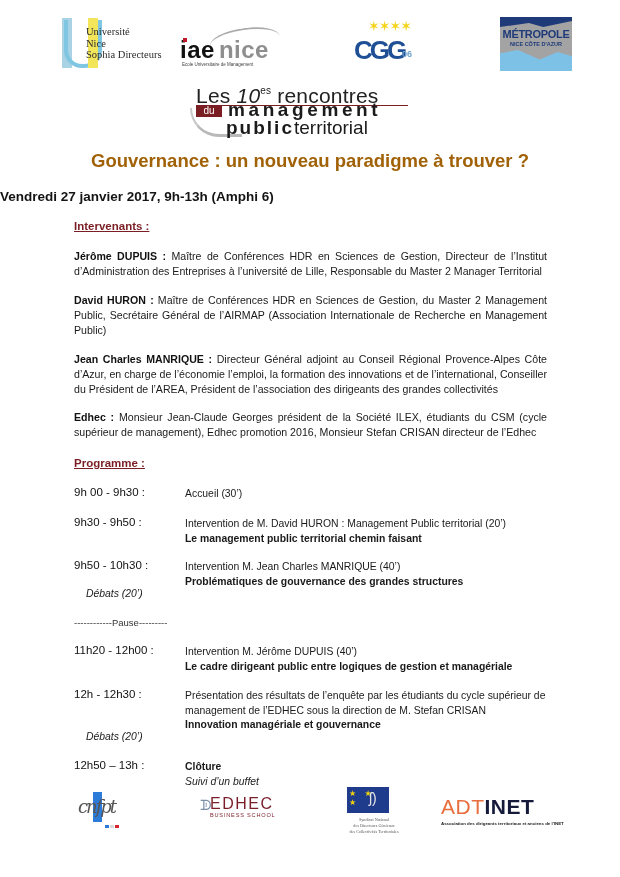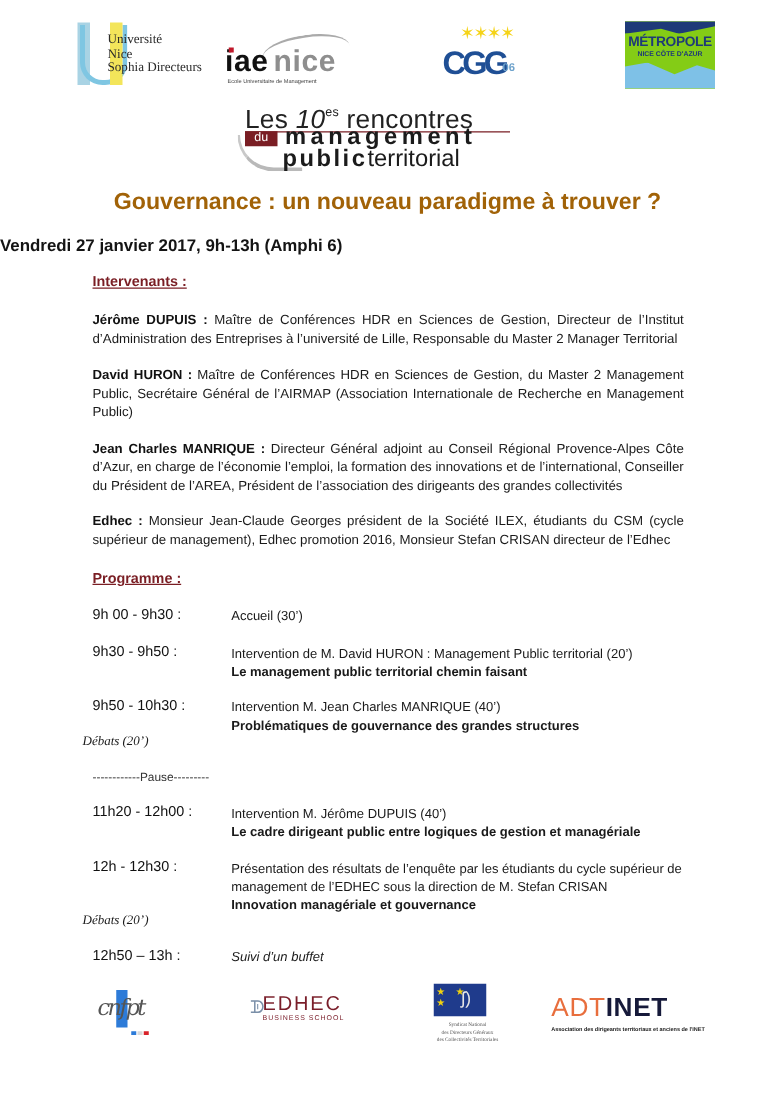--- a/index.html
+++ b/index.html
@@ -20,21 +20,21 @@
   .iae-main .iae { color:#111; }
   .iae-main .nice { color:#8e8e8e; margin-left:4px; }
   .iae-dot { position:absolute; left:3px; top:12px; width:4px; height:4px; background:#c0182a; }
   .iae-sub { position:absolute; left:2px; top:36px; font-size:4.5px; color:#444; white-space:nowrap; }
 
   .logo-cgg { left:354px; top:18px; width:72px; height:48px; }
   .cgg-people { position:absolute; left:14px; top:0; font-size:14px; color:#f5d316; letter-spacing:-1px; }
   .cgg-text { position:absolute; left:0px; top:17px; font-size:26px; font-weight:bold; color:#1f4f95; letter-spacing:-3px; }
   .cgg-small { position:absolute; left:48px; top:31px; font-size:9px; color:#6fa3cc; font-weight:bold; }
 
-  .logo-metro { left:500px; top:17px; width:72px; height:54px; background:#84cc16; overflow:hidden; }
+  .logo-metro { left:500px; top:17px; width:72px; height:54px; background:#a3a3a3; overflow:hidden; }
   .metro-top { position:absolute; left:0; top:0; width:72px; height:10px; background:#1e3a78; clip-path:polygon(0 0,100% 0,100% 40%,60% 100%,40% 60%,0 100%); }
   .metro-title { position:absolute; left:0; top:11px; width:72px; text-align:center; font-size:11px; font-weight:bold; color:#1e3a78; letter-spacing:-0.3px; }
   .metro-sub { position:absolute; left:0; top:24px; width:72px; text-align:center; font-size:5.5px; font-weight:bold; color:#1e3a78; }
   .metro-wave { position:absolute; left:0; top:33px; width:72px; height:21px; background:#7ec1e7; clip-path:polygon(0 15%,25% 0,55% 45%,80% 10%,100% 30%,100% 100%,0 100%); }
 
   
   .event-logo { left:196px; top:80px; width:226px; height:60px; }
   .ev-line1 { position:absolute; left:0; top:0; font-size:21px; color:#222; letter-spacing:0.2px; white-space:nowrap; line-height:22px; }
   .ev-line1 sup { font-size:10px; vertical-align:9px; }
   .ev-line1 .num { font-style:italic; }
@@ -53,21 +53,21 @@
 
   
   .speaker { left:74px; width:473px; font-size:10.6px; line-height:15px; text-align:justify; color:#1a1a1a; }
   .speaker .name { font-weight:bold; color:#111; }
 
   
   .prog-time { left:74px; font-size:11.5px; color:#111; white-space:nowrap; }
   .prog-desc { left:185px; width:380px; font-size:10.4px; line-height:14.5px; color:#1a1a1a; }
   .prog-desc .bold { font-weight:bold; display:block; }
   .prog-desc .italic { font-style:italic; display:block; }
-  .debate { left:66px; font-size:10.4px; font-style:italic; color:#1a1a1a;font-family:Liberation Serif, serif; }
+  .debate { left:86px; font-size:10.4px; font-style:italic; color:#1a1a1a; }
   .pause { left:74px; font-size:9.5px; color:#333; white-space:nowrap; }
 
   
   .logo-cnfpt { left:78px; top:792px; width:50px; height:46px; }
   .cnfpt-blue { position:absolute; left:15px; top:0; width:9px; height:30px; background:#2d7bd8; }
   .cnfpt-script { position:absolute; left:0; top:4px; font-family:"DejaVu Serif", serif; font-style:italic; font-size:18px; color:#555; letter-spacing:-2px; }
   .cnfpt-sq { position:absolute; top:33px; width:4px; height:3px; }
 
   .logo-edhec { left:200px; top:795px; width:76px; height:30px; }
   .edhec-main { position:absolute; left:10px; top:0; font-size:16px; color:#7a1e2a; letter-spacing:1.5px; }
@@ -184,20 +184,21 @@
 <div class="abs prog-time" style="top:688px;">12h - 12h30 :</div>
 <div class="abs prog-desc" style="top:689px;">
   <span>Présentation des résultats de  l’enquête par les étudiants du cycle supérieur de management de l’EDHEC sous la direction de M. Stefan CRISAN</span>
   <span class="bold">Innovation managériale et gouvernance</span>
 </div>
 
 <div class="abs debate" style="top:731px;">Débats (20’)</div>
 
 <div class="abs prog-time" style="top:759px;">12h50 – 13h :</div>
 <div class="abs prog-desc" style="top:760px;">
+  <span class="bold">Clôture</span>
   <span class="italic">Suivi d’un buffet</span>
 </div>
 
 <div class="abs logo-cnfpt">
   <div class="cnfpt-blue"></div>
   <div class="cnfpt-script">cnfpt</div>
   <div class="cnfpt-sq" style="left:27px;background:#2d7bd8;"></div>
   <div class="cnfpt-sq" style="left:32px;background:#d9d9d9;"></div>
   <div class="cnfpt-sq" style="left:37px;background:#d8232a;"></div>
 </div>

